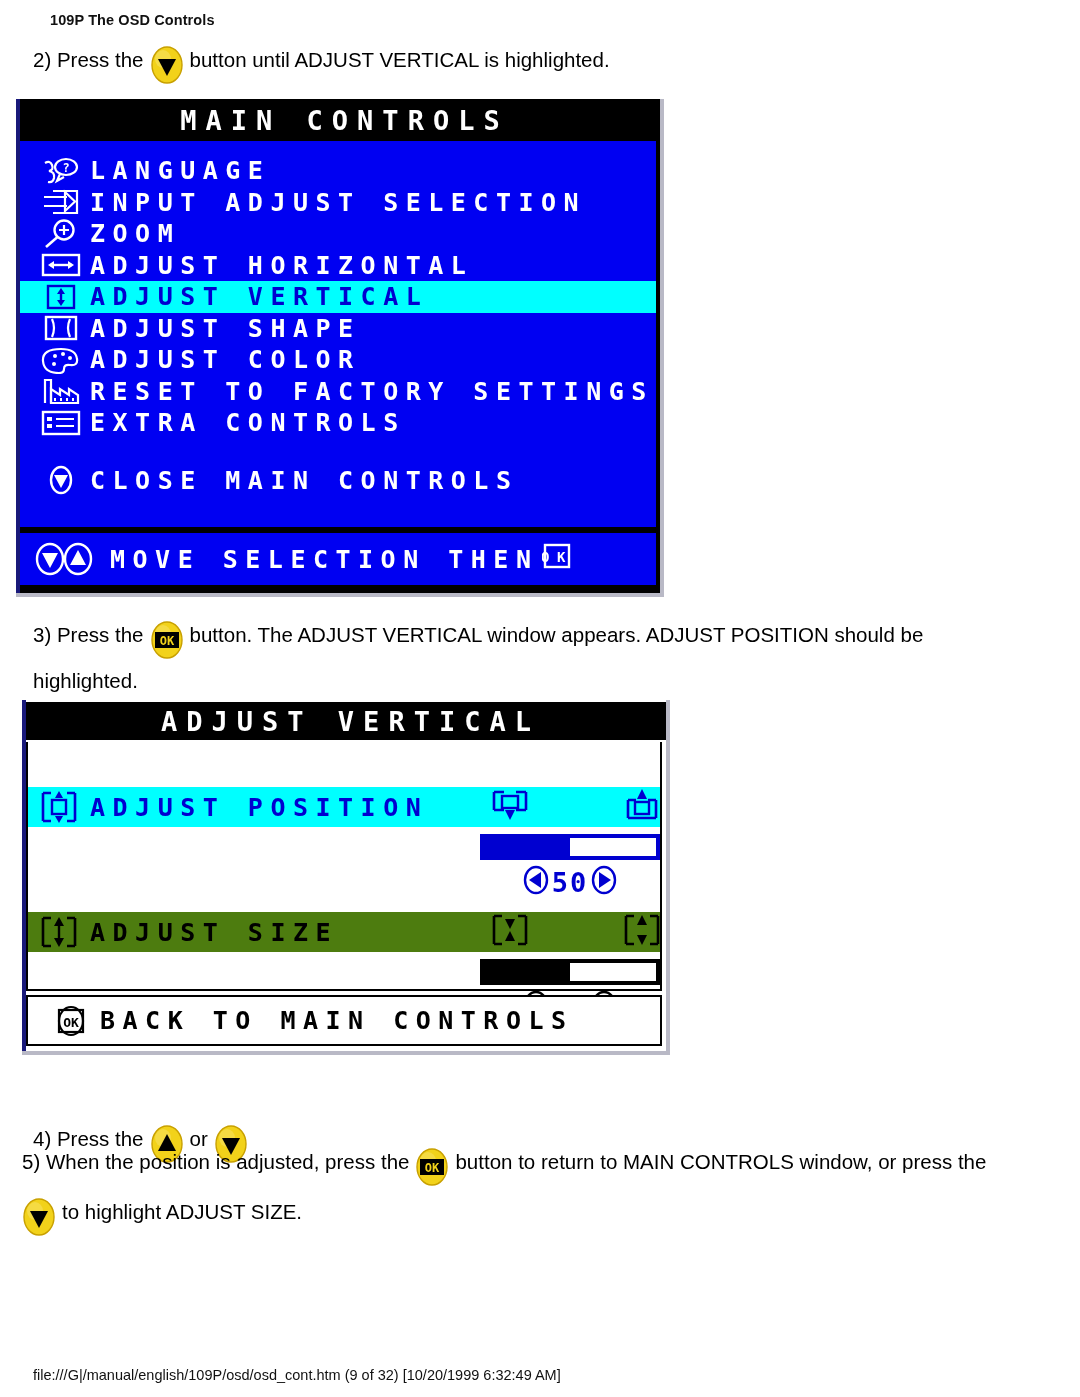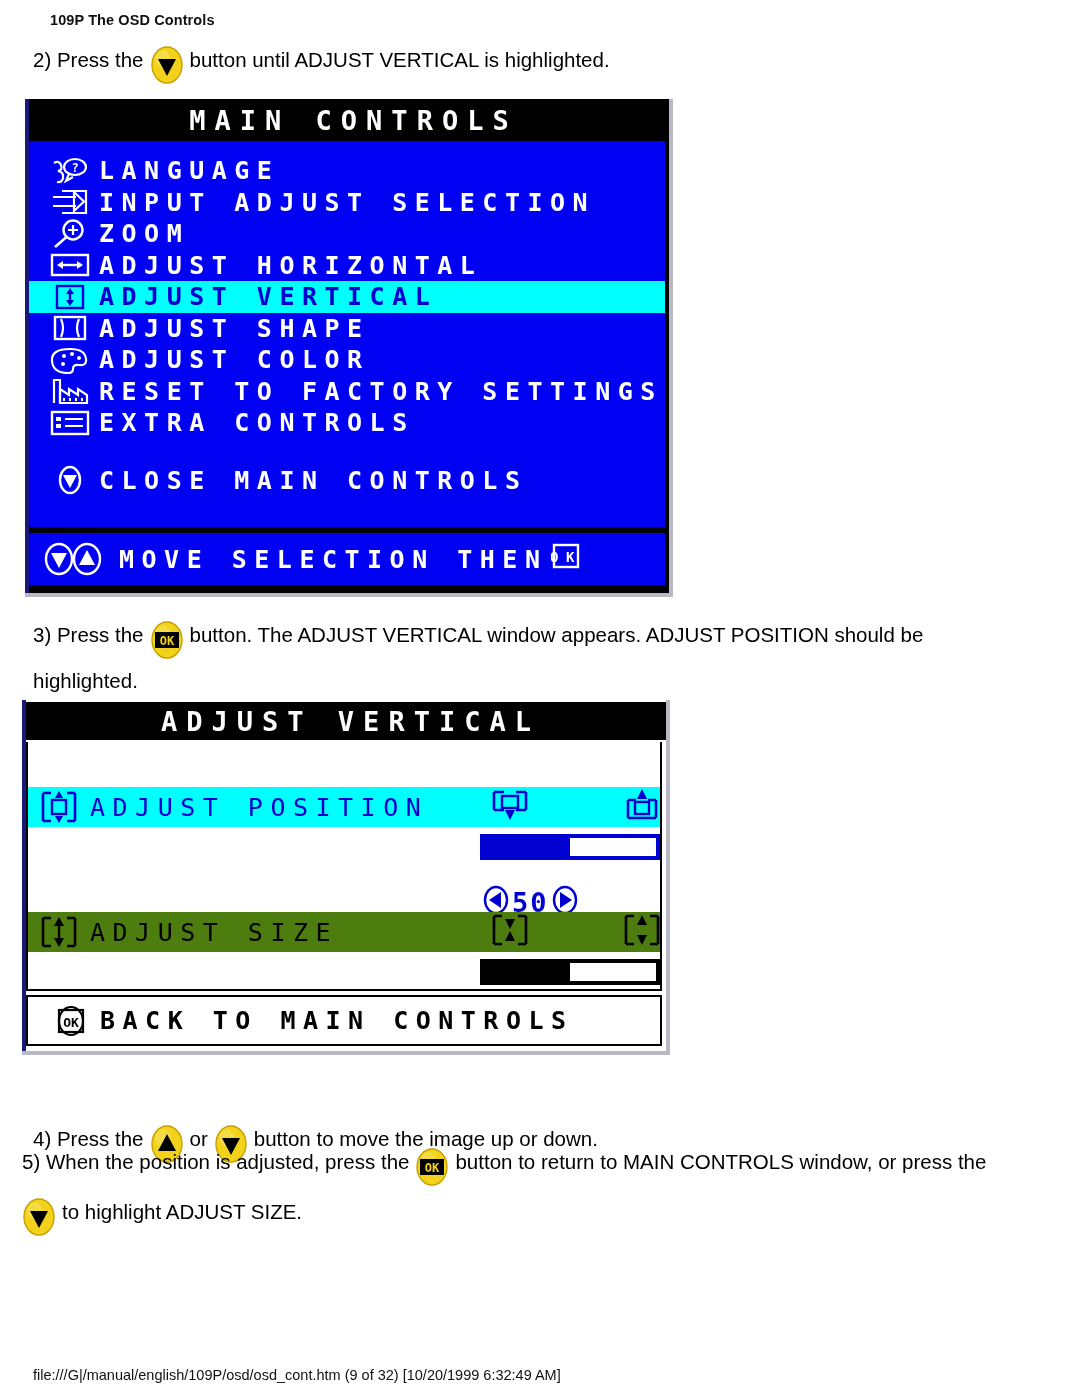--- a/index.html
+++ b/index.html
@@ -44,21 +44,21 @@
   
   .osd{position:absolute;}
   .osd-shadow{
     position:absolute;left:0;top:0;
     width:100%;height:100%;
     background:#b9b9c6;
   }
 
   
   #osd-main{
-    left:25px;top:99px;width:648px;height:498px;
+    left:16px;top:99px;width:648px;height:498px;
   }
   #osd-main .frame{
     position:absolute;left:0;top:0;right:4px;bottom:4px;
     background:#000;
     border-left:4px solid #19197a;
   }
   #osd-main .title{
     position:absolute;left:4px;top:2px;right:4px;height:38px;
     background:#000;color:#fff;
     display:flex;align-items:center;justify-content:center;
@@ -153,21 +153,21 @@
   }
 
   .av-row{
     position:absolute;left:0;right:0;
     height:40px;
     display:flex;align-items:center;
   }
   .av-row .ic{width:62px;flex:0 0 62px;display:flex;align-items:center;justify-content:center;}
   .av-row .lbl{
     font-family:"DejaVu Sans Mono","Liberation Mono",monospace;
-    font-size:25px;font-weight:400;letter-spacing:7.5px;
+    font-size:25px;font-weight:700;letter-spacing:7.5px;
     white-space:nowrap;
   }
   .av-row .ic-a{position:absolute;left:460px;top:50%;transform:translateY(-50%);}
   .av-row .ic-b{position:absolute;left:592px;top:50%;transform:translateY(-50%);}
   .row-pos{top:45px;background:#00ffff;color:#0000d0;}
   .row-size{top:170px;background:#4d7c0f;color:#000;}
 
   .slider{
     position:absolute;
     left:452px;width:180px;height:26px;
@@ -175,21 +175,21 @@
     border:4px solid #0000d0;
     background:#fff;
   }
   .slider .fill{height:100%;background:#0000d0;}
   .slider.blk{border-color:#000;}
   .slider.blk .fill{background:#000;}
 
   .valrow{
     position:absolute;
     left:452px;width:180px;height:36px;
-    display:flex;align-items:center;justify-content:flex-start;margin-top:20px;
+    display:flex;align-items:center;justify-content:center;
   }
   .valrow .num{
     font-family:"DejaVu Sans Mono","Liberation Mono",monospace;
     font-size:27px;font-weight:700;letter-spacing:2px;
   }
   .v-pos{top:122px;color:#0000d0;}
   .v-size{top:247px;color:#000;}
   .s-pos{top:92px;}
   .s-size{top:217px;}
 
@@ -512,21 +512,20 @@
         </svg>
       </span>
       <span>or</span>
       <span class="ybtn">
         <svg width="34" height="40" viewBox="0 0 34 40">
           <ellipse cx="17" cy="20" rx="15" ry="18" fill="#f2d21a" stroke="#c8a000" stroke-width="1.4"></ellipse>
           <ellipse cx="13" cy="14" rx="8" ry="9" fill="#f7e46b" opacity=".5"></ellipse>
           <polygon points="8,14 26,14 17,31" fill="#000"></polygon>
         </svg>
       </span>
-      <span>button to move the image up or down.</span>
     </span>
   </div>
 
   <div class="para" style="left:22px;top:1147px;">
     <span class="inline-row">
       <span>5) When the position is adjusted, press the</span>
       <span class="ybtn">
         <svg width="34" height="40" viewBox="0 0 34 40">
           <ellipse cx="17" cy="20" rx="15" ry="18" fill="#f2d21a" stroke="#c8a000" stroke-width="1.4"></ellipse>
           <ellipse cx="13" cy="14" rx="8" ry="9" fill="#f7e46b" opacity=".5"></ellipse>

